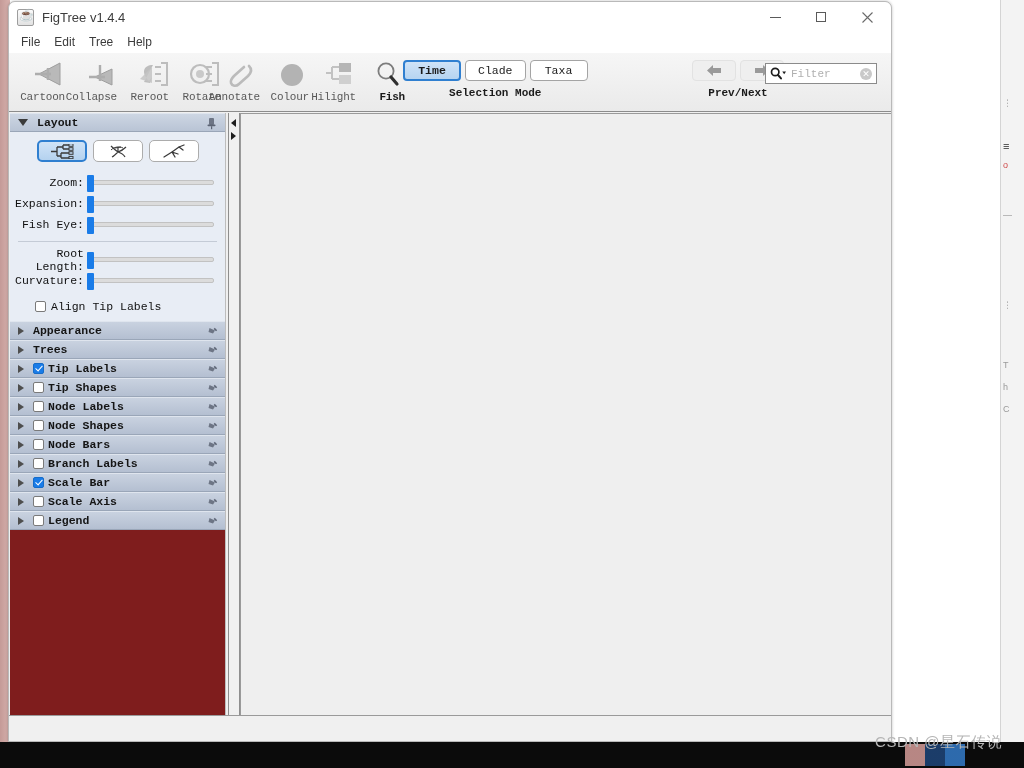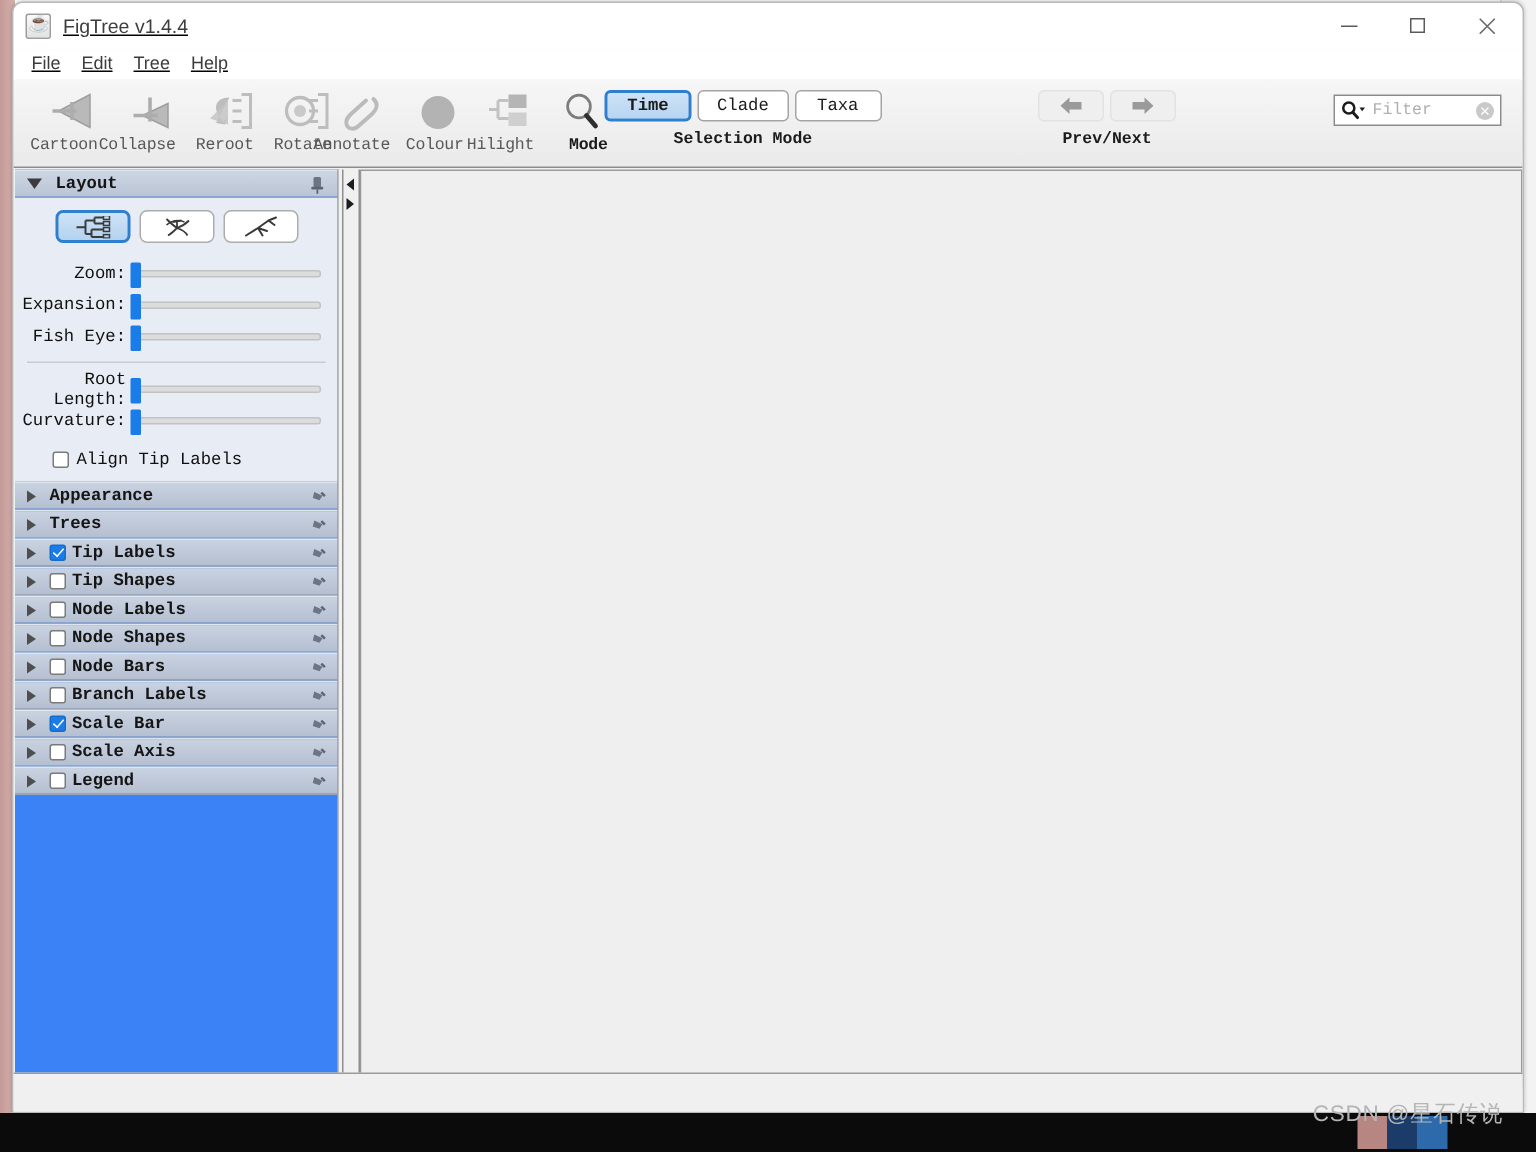--- a/index.html
+++ b/index.html
@@ -39,28 +39,27 @@
   #bg-taskbar-accent {
     position: absolute; bottom: 2px; left: 905px;
     width: 60px; height: 22px;
     background: linear-gradient(to right,#c08d8a 0 33%, #1c3f6e 33% 66%, #2f6fb5 66% 100%);
     opacity: .95;
   }
 
   
   #window {
     position: absolute; left: 8px; top: 1px;
-    width: 1008px; height: 741px;
+    width: 884px; height: 741px;
     background: #f0f0f0;
     border: 1px solid #b9b9b9;
     border-top-left-radius: 7px;
     border-top-right-radius: 7px;
     box-shadow: 0 0 3px rgba(0,0,0,.25);
     overflow: hidden;
-    text-decoration: underline;
   }
 
   
   #titlebar {
     position: relative; height: 31px;
     background: #ffffff;
     border-top-left-radius: 6px; border-top-right-radius: 6px;
     display: flex; align-items: center;
   }
   #app-icon {
@@ -174,21 +173,21 @@
   #body-area {
     position: relative;
     height: 630px;
     background: #f0f0f0;
   }
 
   
   #left-panel {
     position: absolute; left: 1px; top: 1px;
     width: 216px; height: 613px;
-    background: #3b82f6;
+    background: #7f1d1d;
     border-right: 1px solid #bdbdbd;
     overflow: hidden;
   }
 
   .panel-header {
     position: relative; height: 19px;
     background: linear-gradient(#c9d2e0,#b4bfd1);
     border-top: 1px solid #dfe5ee;
     border-bottom: 1px solid #9aa6b8;
     display: flex; align-items: center;
@@ -439,21 +438,21 @@
         <div class="lbl">Hilight</div>
       </div>
 
       <div class="tool enabled" style="left:344px;">
         <div class="ico">
           <svg width="34" height="30" viewBox="0 0 34 30">
             <circle cx="15" cy="12" r="7.6" fill="none" stroke="#7d7d7d" stroke-width="1.8"></circle>
             <path d="M20 18 L26 25" stroke="#2f2f2f" stroke-width="3.2" stroke-linecap="round"></path>
           </svg>
         </div>
-        <div class="lbl">Mode</div>
+        <div class="lbl">Fish</div>
       </div>
 
       <div id="selmode">
         <div id="selmode-buttons">
           <div class="seg active">Time</div>
           <div class="seg">Clade</div>
           <div class="seg">Taxa</div>
         </div>
         <div id="selmode-label">Selection Mode</div>
       </div>

